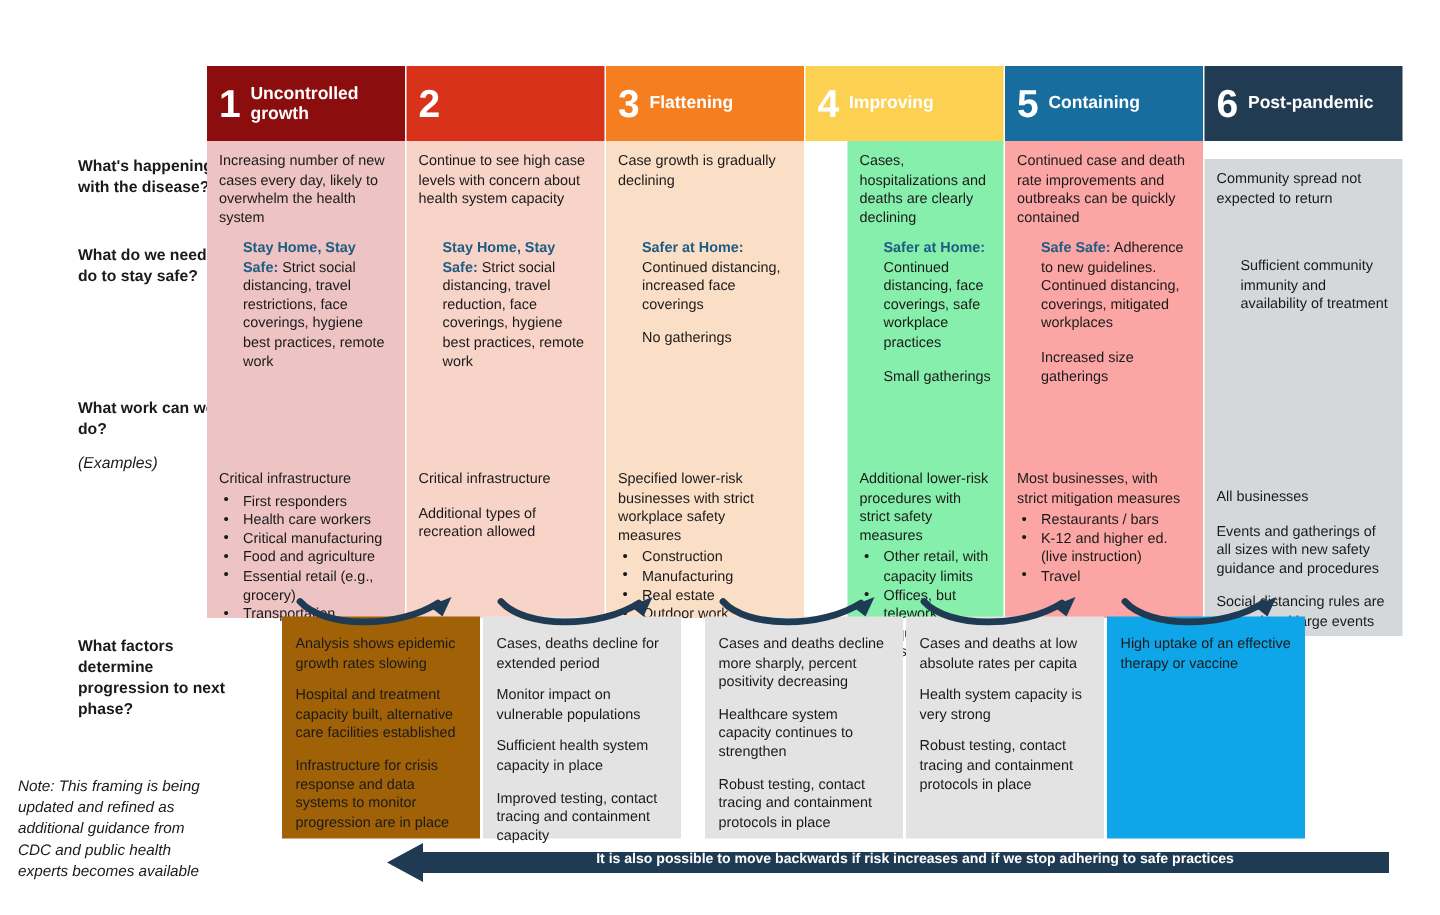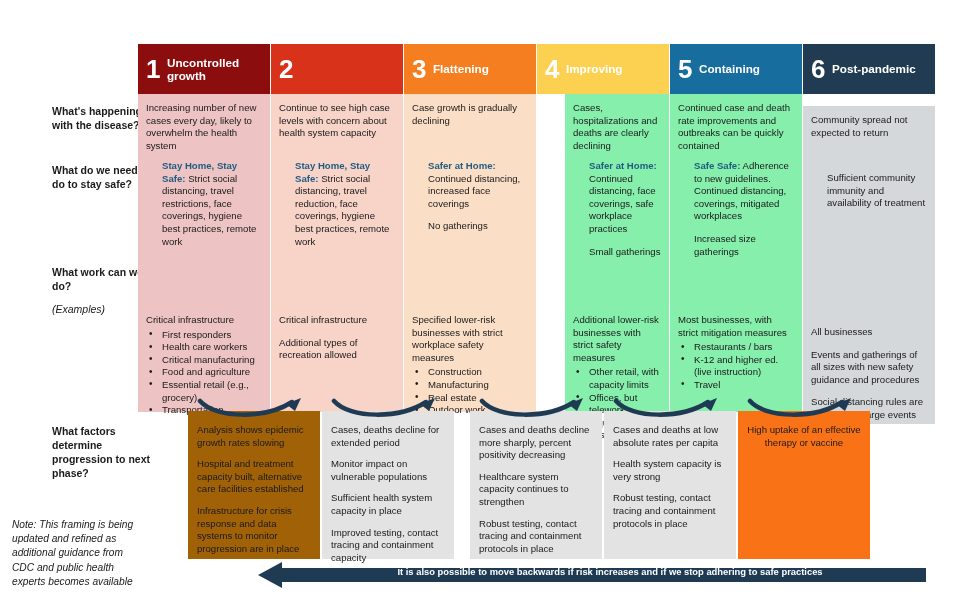--- a/index.html
+++ b/index.html
@@ -208,34 +208,34 @@
         </div>
         <div class="col-body" style="background: #86efac; margin-left: 28px;">
           <div class="grp-what">
             <div class="blk">Cases, hospitalizations and deaths are clearly declining</div>
           </div>
           <div class="grp-safe">
             <div class="blk"><span class="hl">Safer at Home:</span><span> Continued distancing, face coverings, safe workplace practices</span></div>
             <div class="blk">Small gatherings</div>
           </div>
           <div class="grp-work">
-            <div class="blk">Additional lower-risk businesses with strict safety measures</div>
+            <div class="blk">Additional lower-risk procedures with strict safety measures</div>
             <ul class="bl">
               <li>Other retail, with capacity limits</li>
               <li>Offices, but telework required if possible</li>
             </ul>
           </div>
         </div>
       </div>
       <div class="col" style="left: 670px;">
         <div class="col-head" style="background: rgb(22, 109, 158);">
           <div class="col-num">5</div>
           <div class="col-title">Containing</div>
         </div>
-        <div class="col-body" style="background: #86efac;">
+        <div class="col-body" style="background: #fca5a5;">
           <div class="grp-what">
             <div class="blk">Continued case and death rate improvements and outbreaks can be quickly contained</div>
           </div>
           <div class="grp-safe">
             <div class="blk"><span class="hl">Safe Safe:</span><span> Adherence to new guidelines. Continued distancing, coverings, mitigated workplaces</span></div>
             <div class="blk">Increased size gatherings</div>
           </div>
           <div class="grp-work">
             <div class="blk">Most businesses, with strict mitigation measures</div>
             <ul class="bl">
@@ -282,21 +282,21 @@
       <div class="fbox" style="left: 470px; background: rgb(227, 227, 227);">
         <p>Cases and deaths decline more sharply, percent positivity decreasing</p>
         <p>Healthcare system capacity continues to strengthen</p>
         <p>Robust testing, contact tracing and containment protocols in place</p>
       </div>
       <div class="fbox" style="left: 604px; background: rgb(227, 227, 227);">
         <p>Cases and deaths at low absolute rates per capita</p>
         <p>Health system capacity is very strong</p>
         <p>Robust testing, contact tracing and containment protocols in place</p>
       </div>
-      <div class="fbox" style="left: 738px; background: #f97316; text-align: center;">
+      <div class="fbox" style="left: 738px; background: #0ea5e9;">
         <p>High uptake of an effective therapy or vaccine</p>
       </div>
     </div>
 
   <div id="arcs">
       <div class="arc" style="left: 196px;"><svg width="112" height="24" viewBox="0 0 112 24">
           <path d="M4 3 C 20 21, 70 21, 96 4" fill="none" stroke="#1f3b54" stroke-width="4.5" stroke-linecap="round"></path>
           <polygon points="105,0 90,6 99,13" fill="#1f3b54"></polygon>
         </svg></div>
       <div class="arc" style="left: 330px;"><svg width="112" height="24" viewBox="0 0 112 24">

